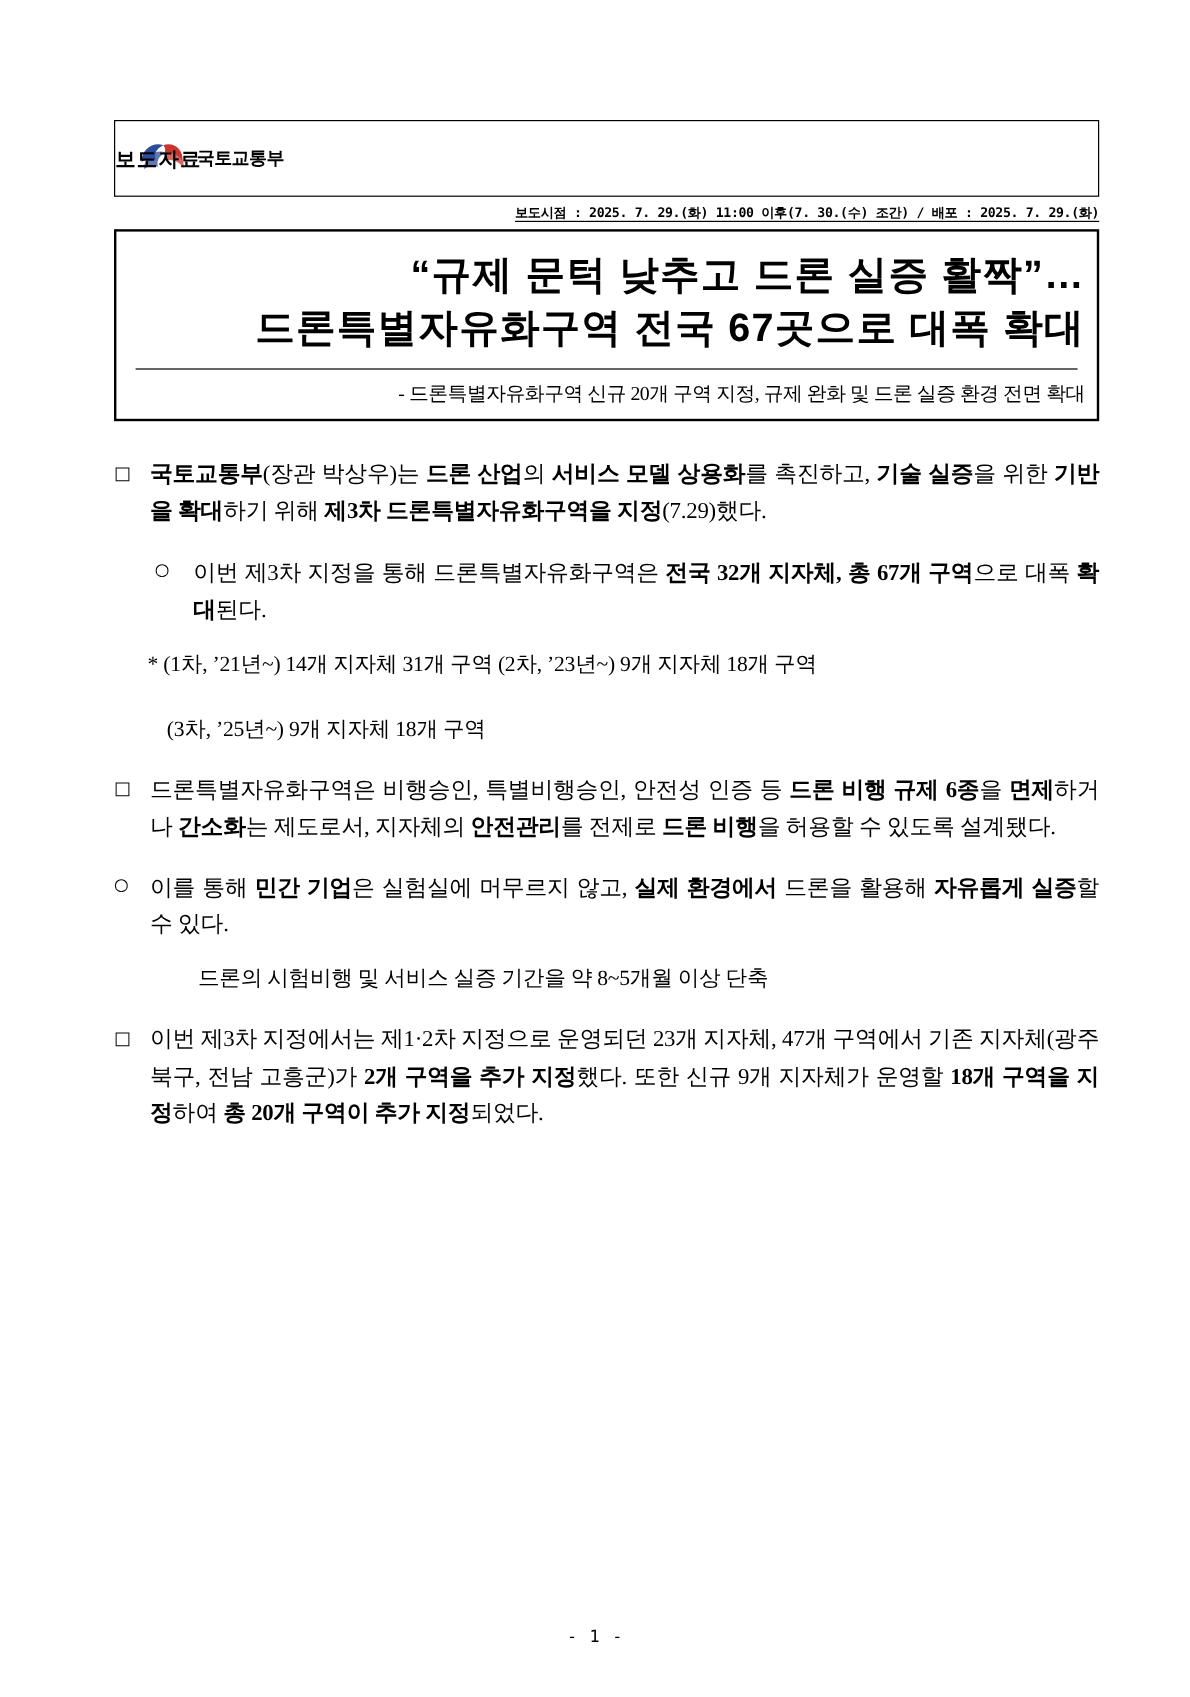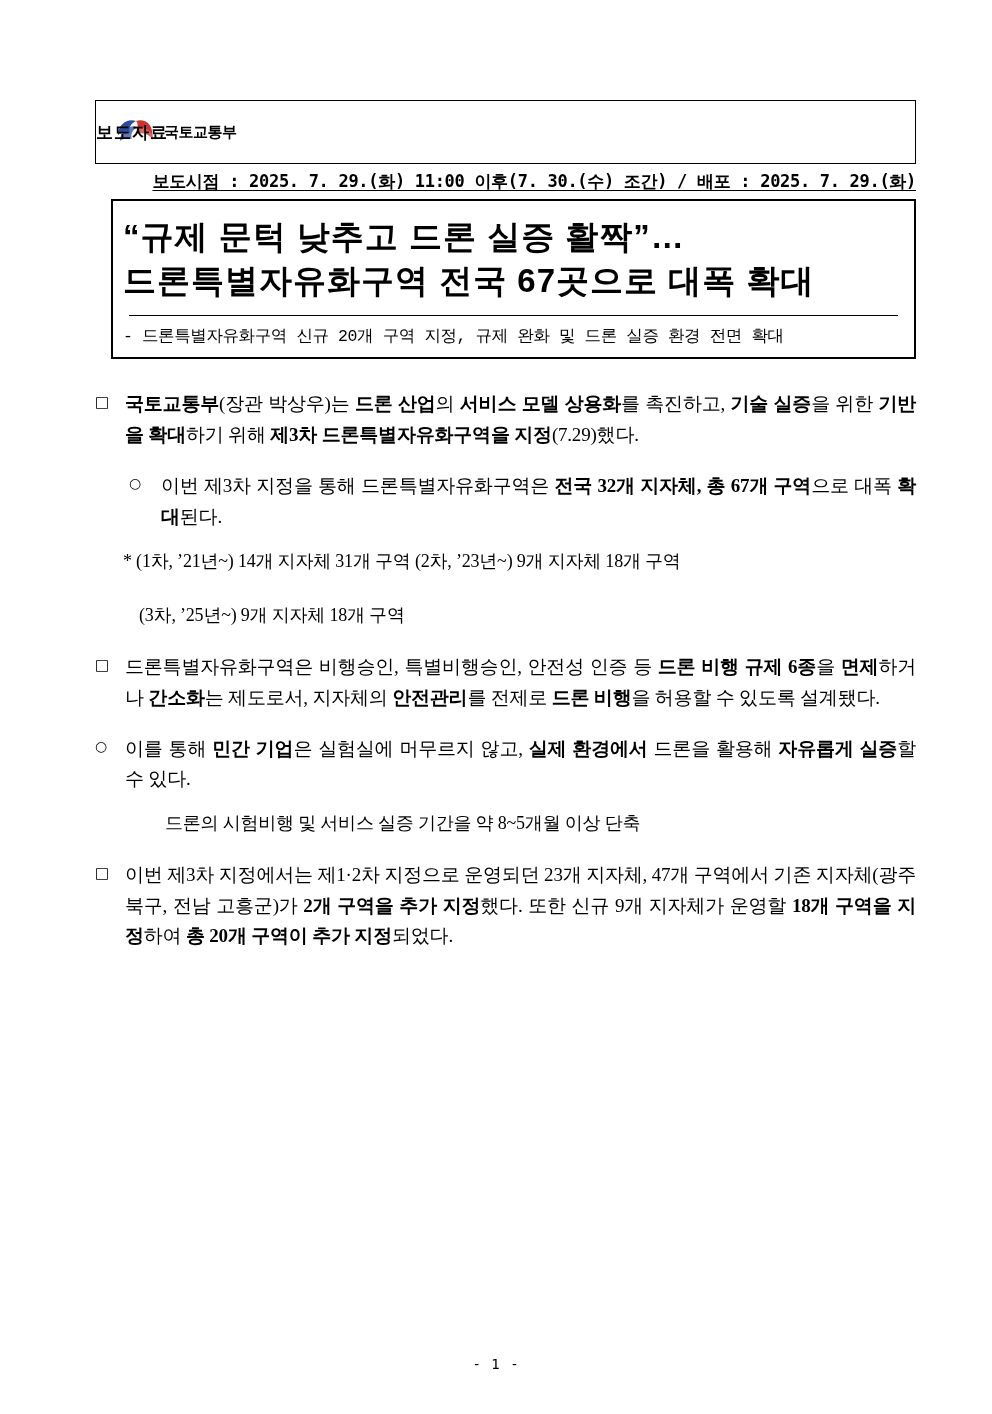--- a/index.html
+++ b/index.html
@@ -60,52 +60,51 @@
     font-size: 17px;
     font-weight: bold;
     letter-spacing: 1px;
   }
 
   
   .timing-row {
     margin-top: 6px;
     text-align: right;
     font-family: "DejaVu Sans Mono", monospace;
-    font-size: 17px;
+    font-size: 11px;
     font-weight: bold;
     letter-spacing: -0.3px;
   }
   .timing-row .ul {
     text-decoration: underline;
     text-underline-offset: 3px;
   }
 
   
   .title-box {
     border: 2px solid #000;
     margin-top: 6px;
     padding: 14px 10px 10px 10px;
-    text-align: left;
-    margin-left: 16px;
+    text-align: right;
   }
   .title-line {
     font-family: "Liberation Sans", sans-serif;
     font-weight: bold;
     font-size: 33px;
     letter-spacing: 1px;
     line-height: 1.34;
     white-space: nowrap;
   }
   .title-divider {
     border: none;
     border-top: 1px solid #000;
     margin: 12px 6px 9px 6px;
   }
   .subtitle {
-    font-family: Liberation Mono, monospace;
+    font-family: Liberation Serif, serif;
     font-size: 16.5px;
     letter-spacing: -0.4px;
     white-space: nowrap;
   }
 
   
   .body-area {
     margin-top: 30px;
     font-size: 19px;
     line-height: 1.62;

